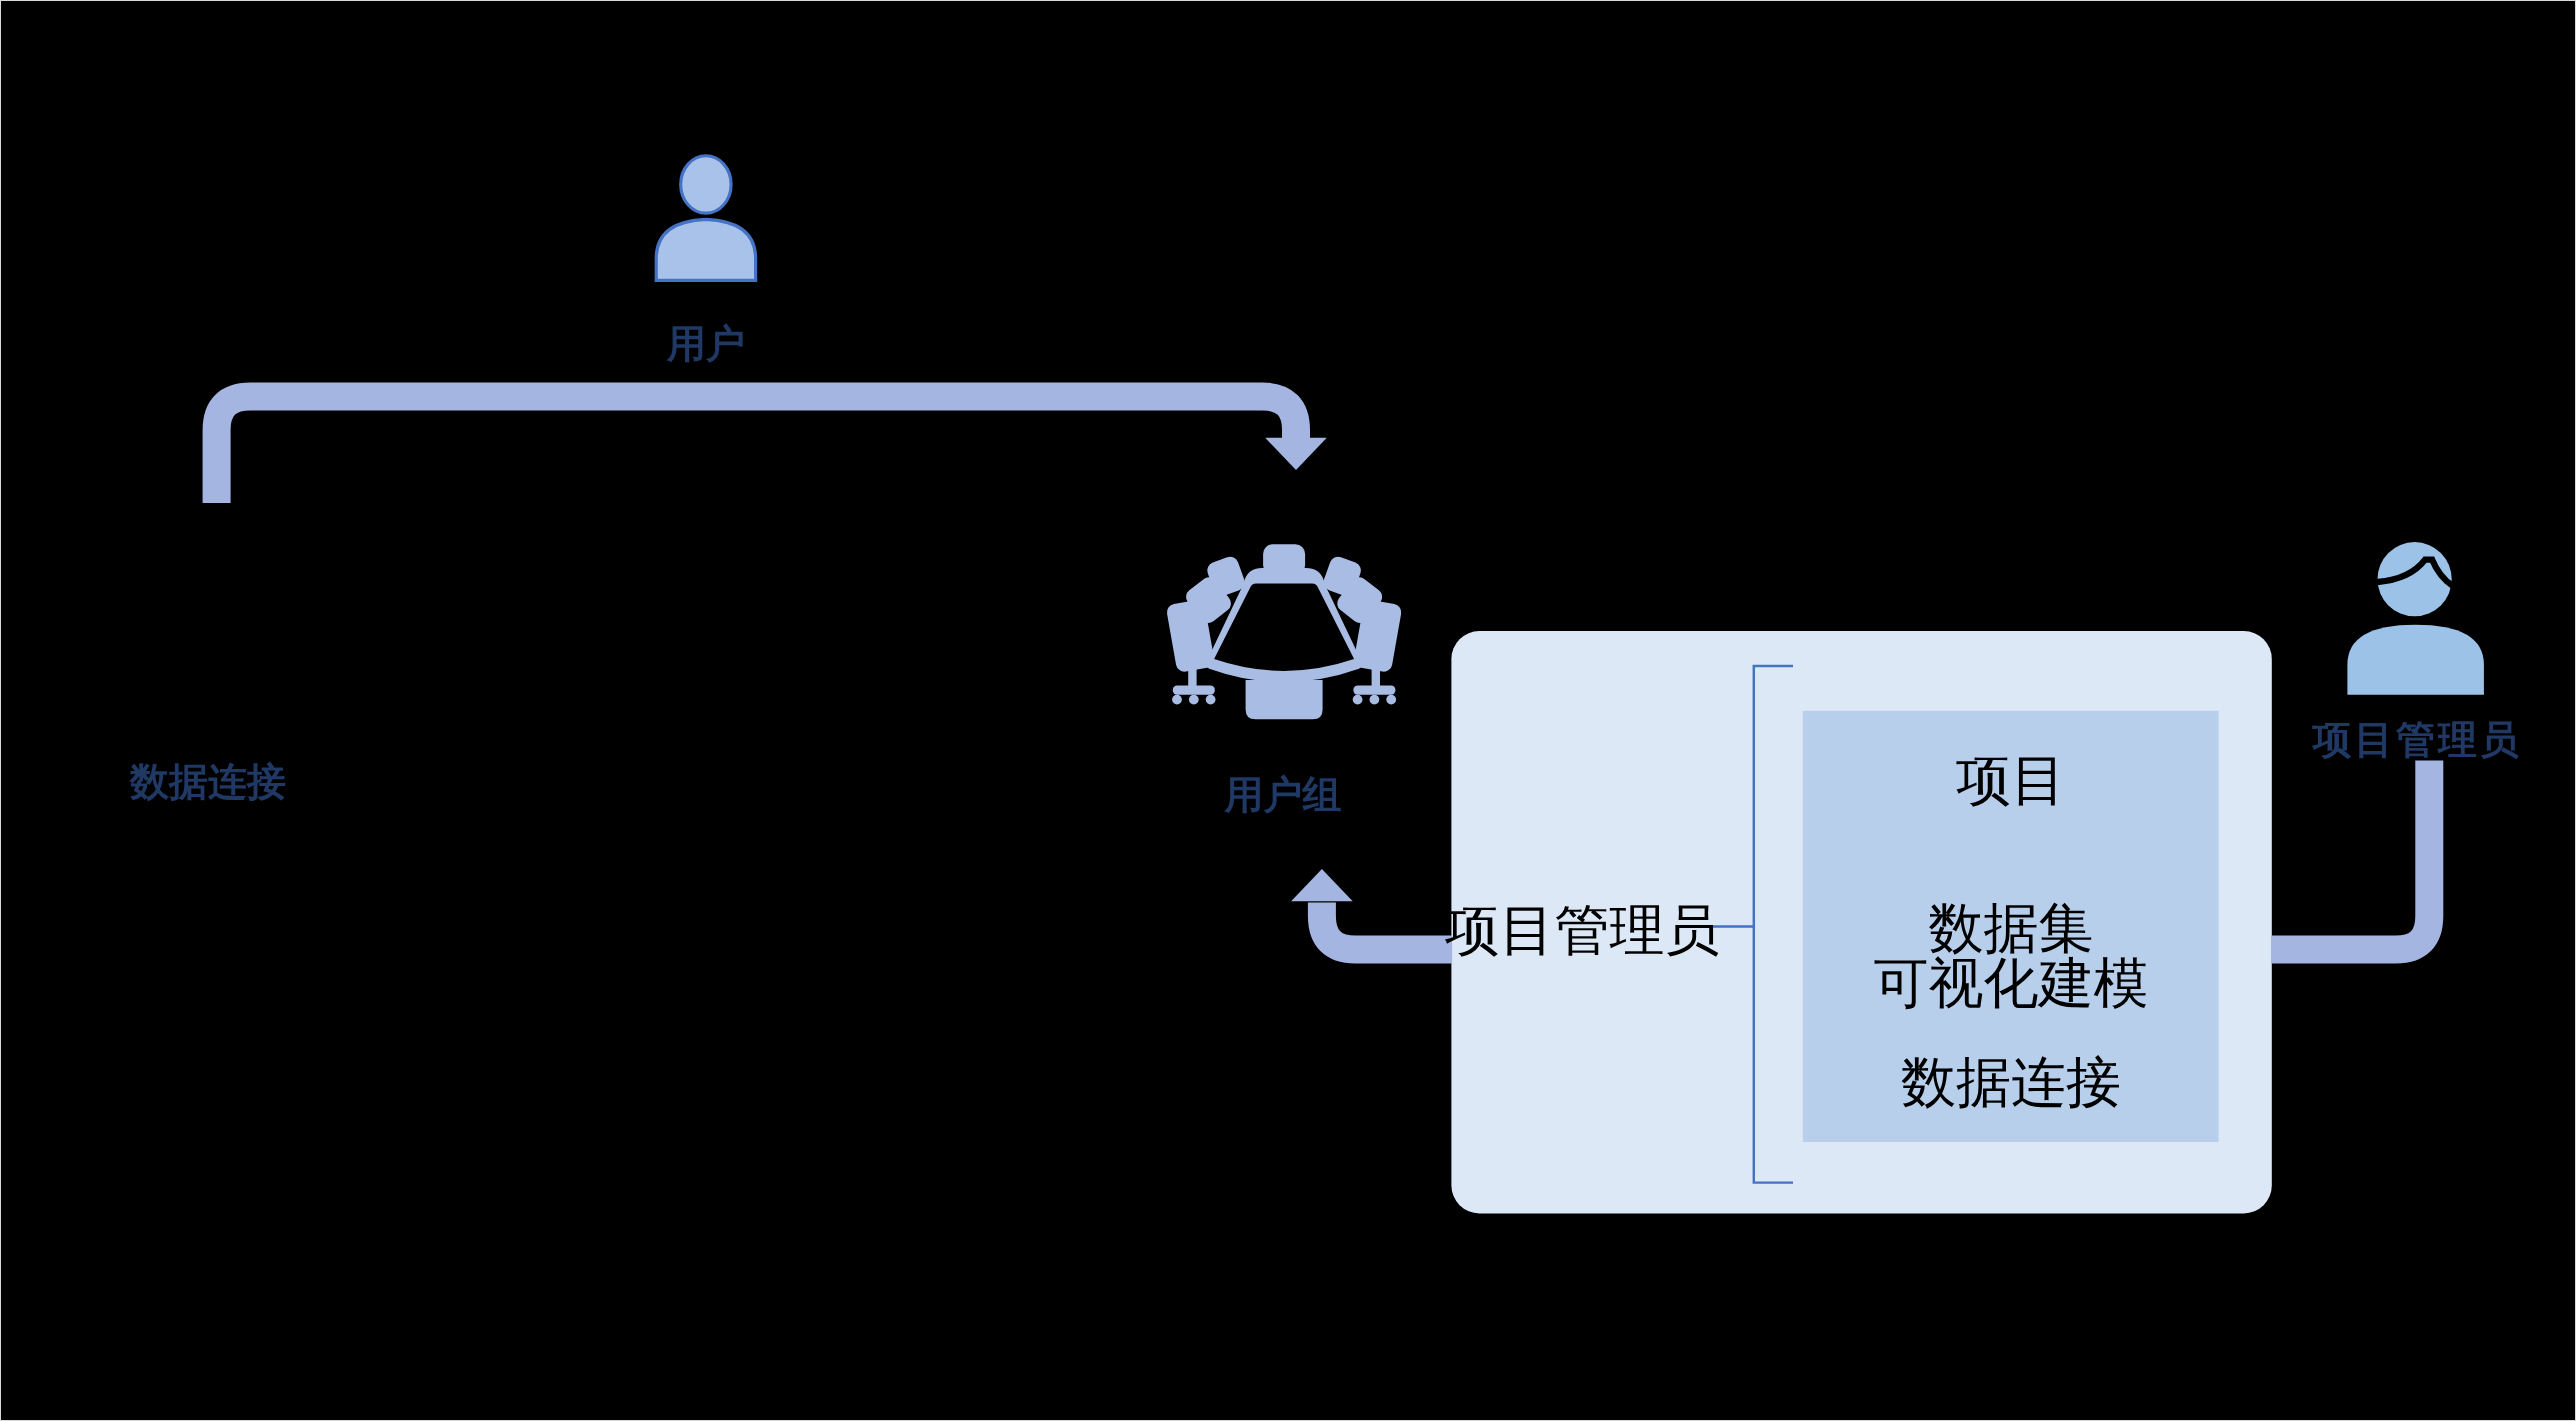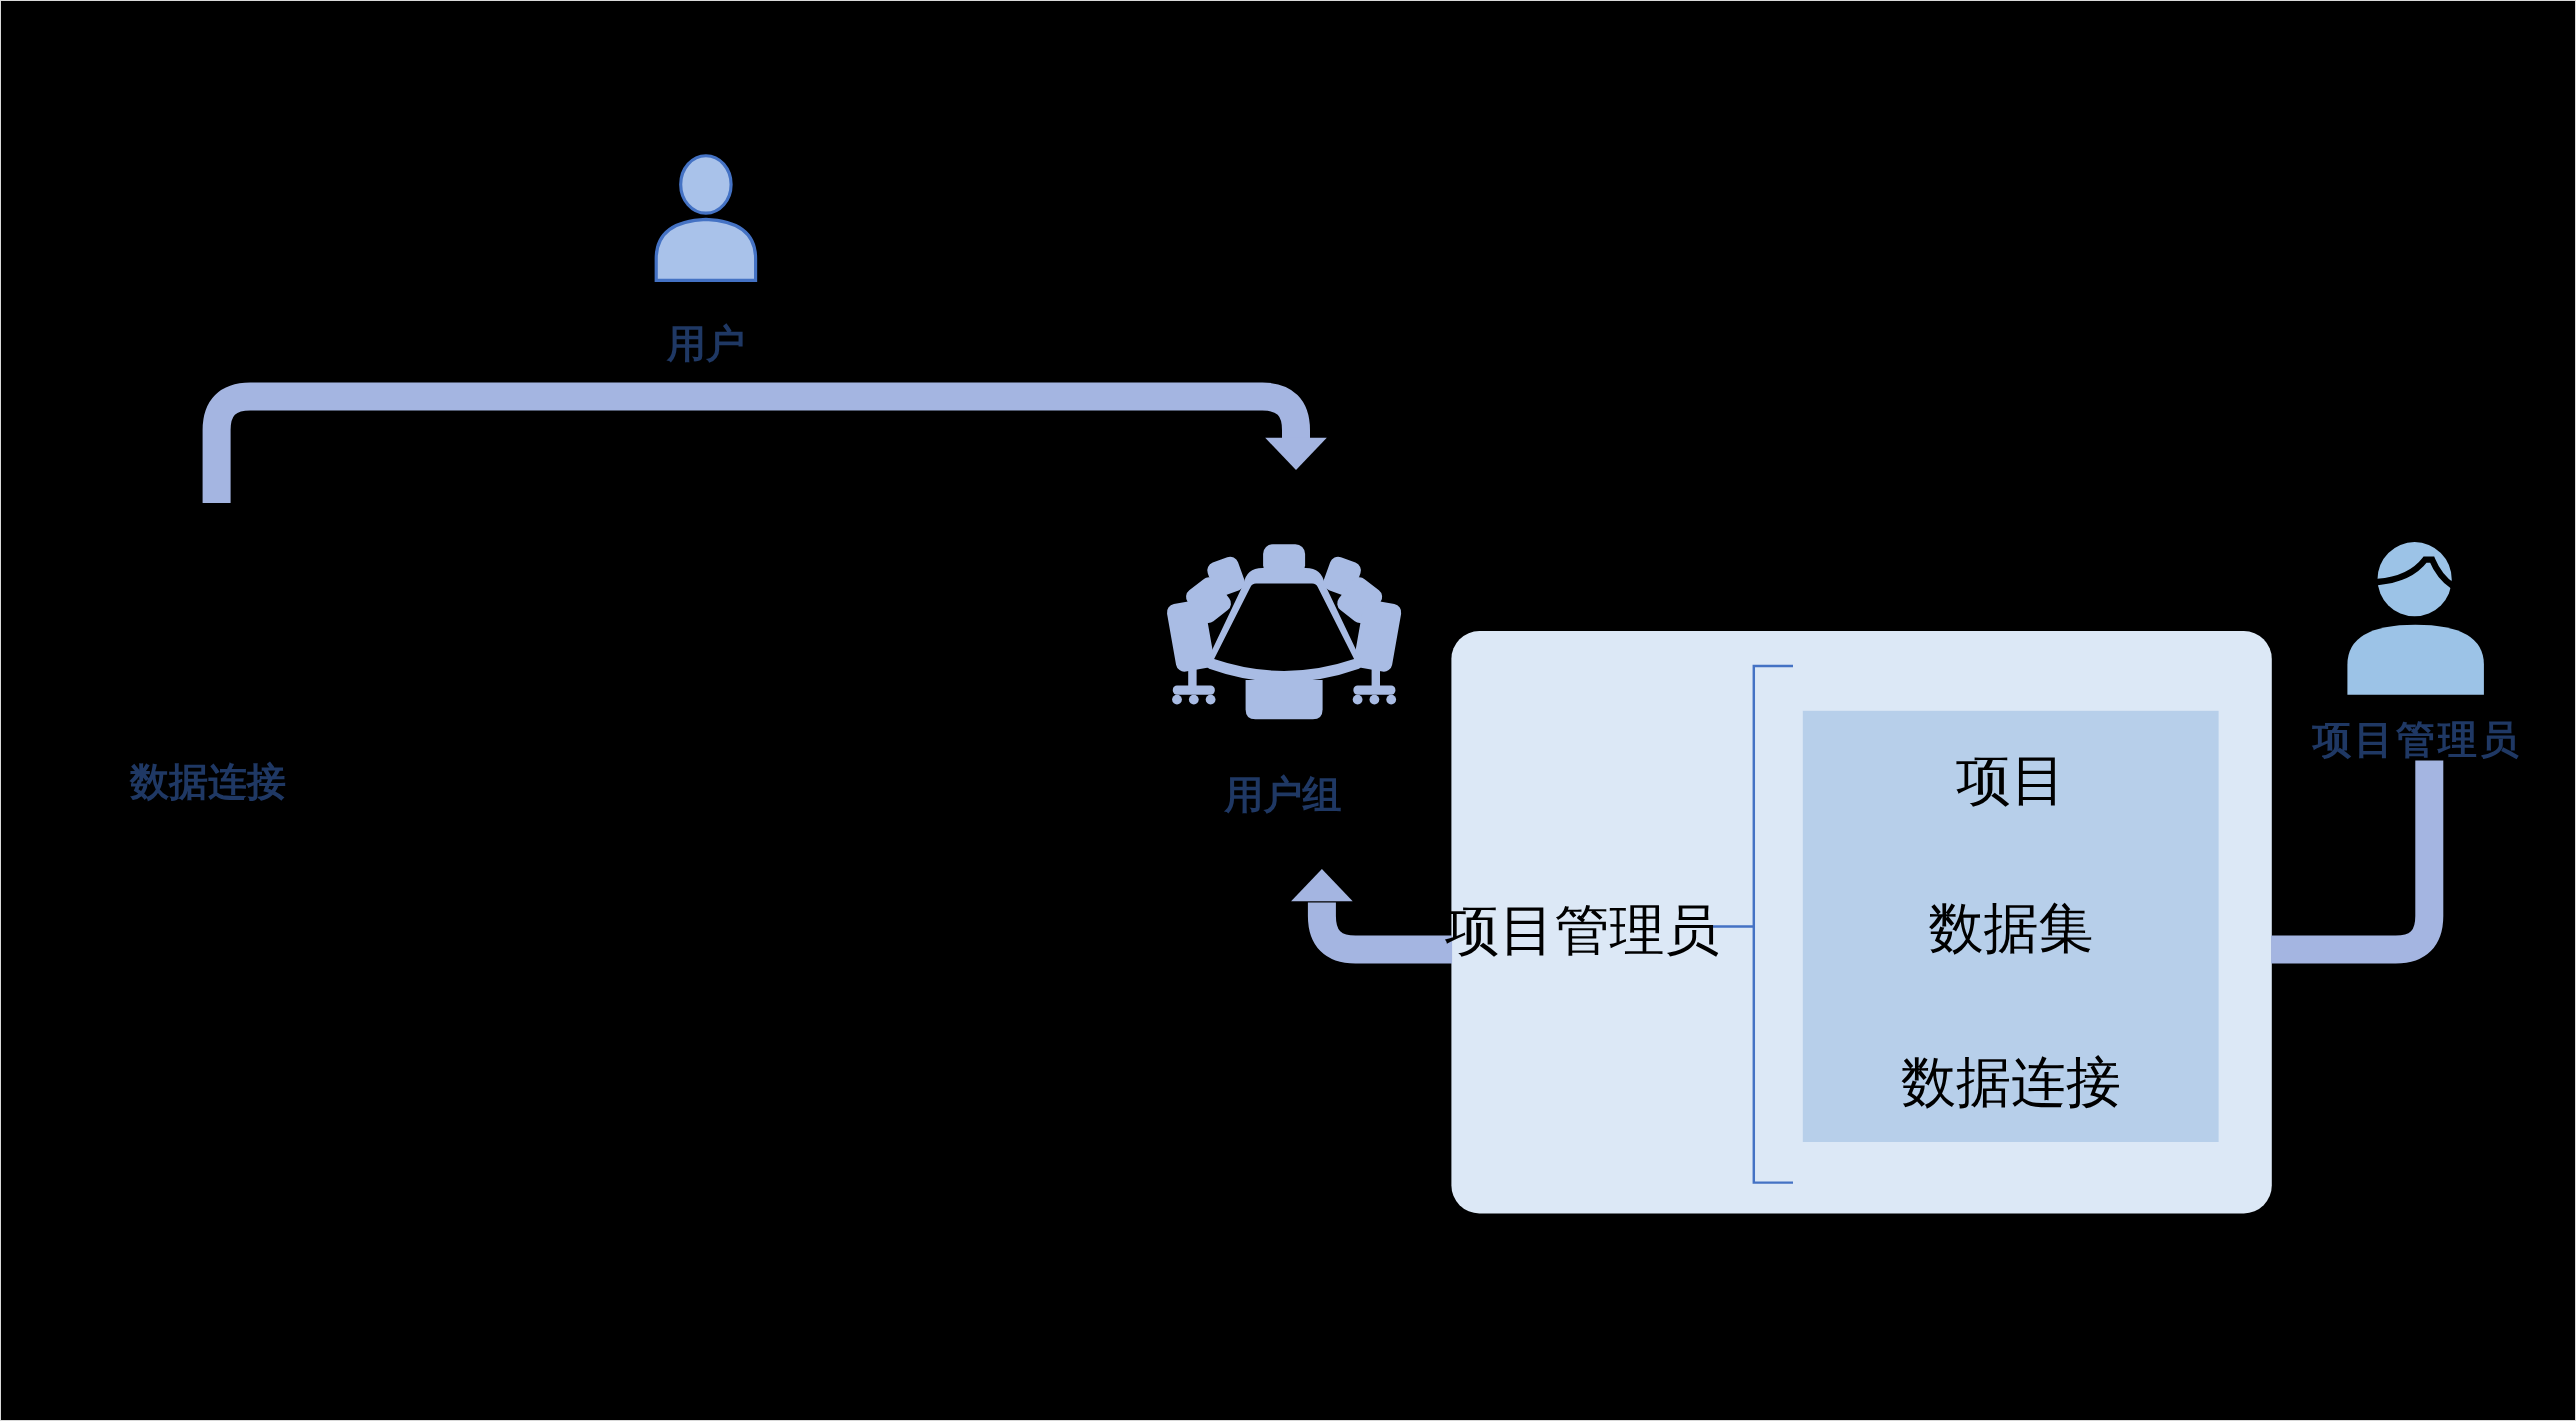--- a/index.html
+++ b/index.html
@@ -134,16 +134,17 @@
   <div class="lbl navy pos-sysadmin">数据连接</div>
 
   <div class="lbl navy pos-group">用户组</div>
 
   <div class="lbl navy ls pos-projadmin">项目管理员</div>
 
   <div class="lbl blacktxt pos-perm">项目管理员</div>
 
   <div class="lbl blacktxt pos-item0">项目</div>
   <div class="lbl blacktxt pos-item1">数据集</div>
+  <div class="lbl blacktxt pos-item2">可视化建模</div>
   <div class="lbl blacktxt pos-item3">数据连接</div>
 
 </div>
 
 
 </body></html>

